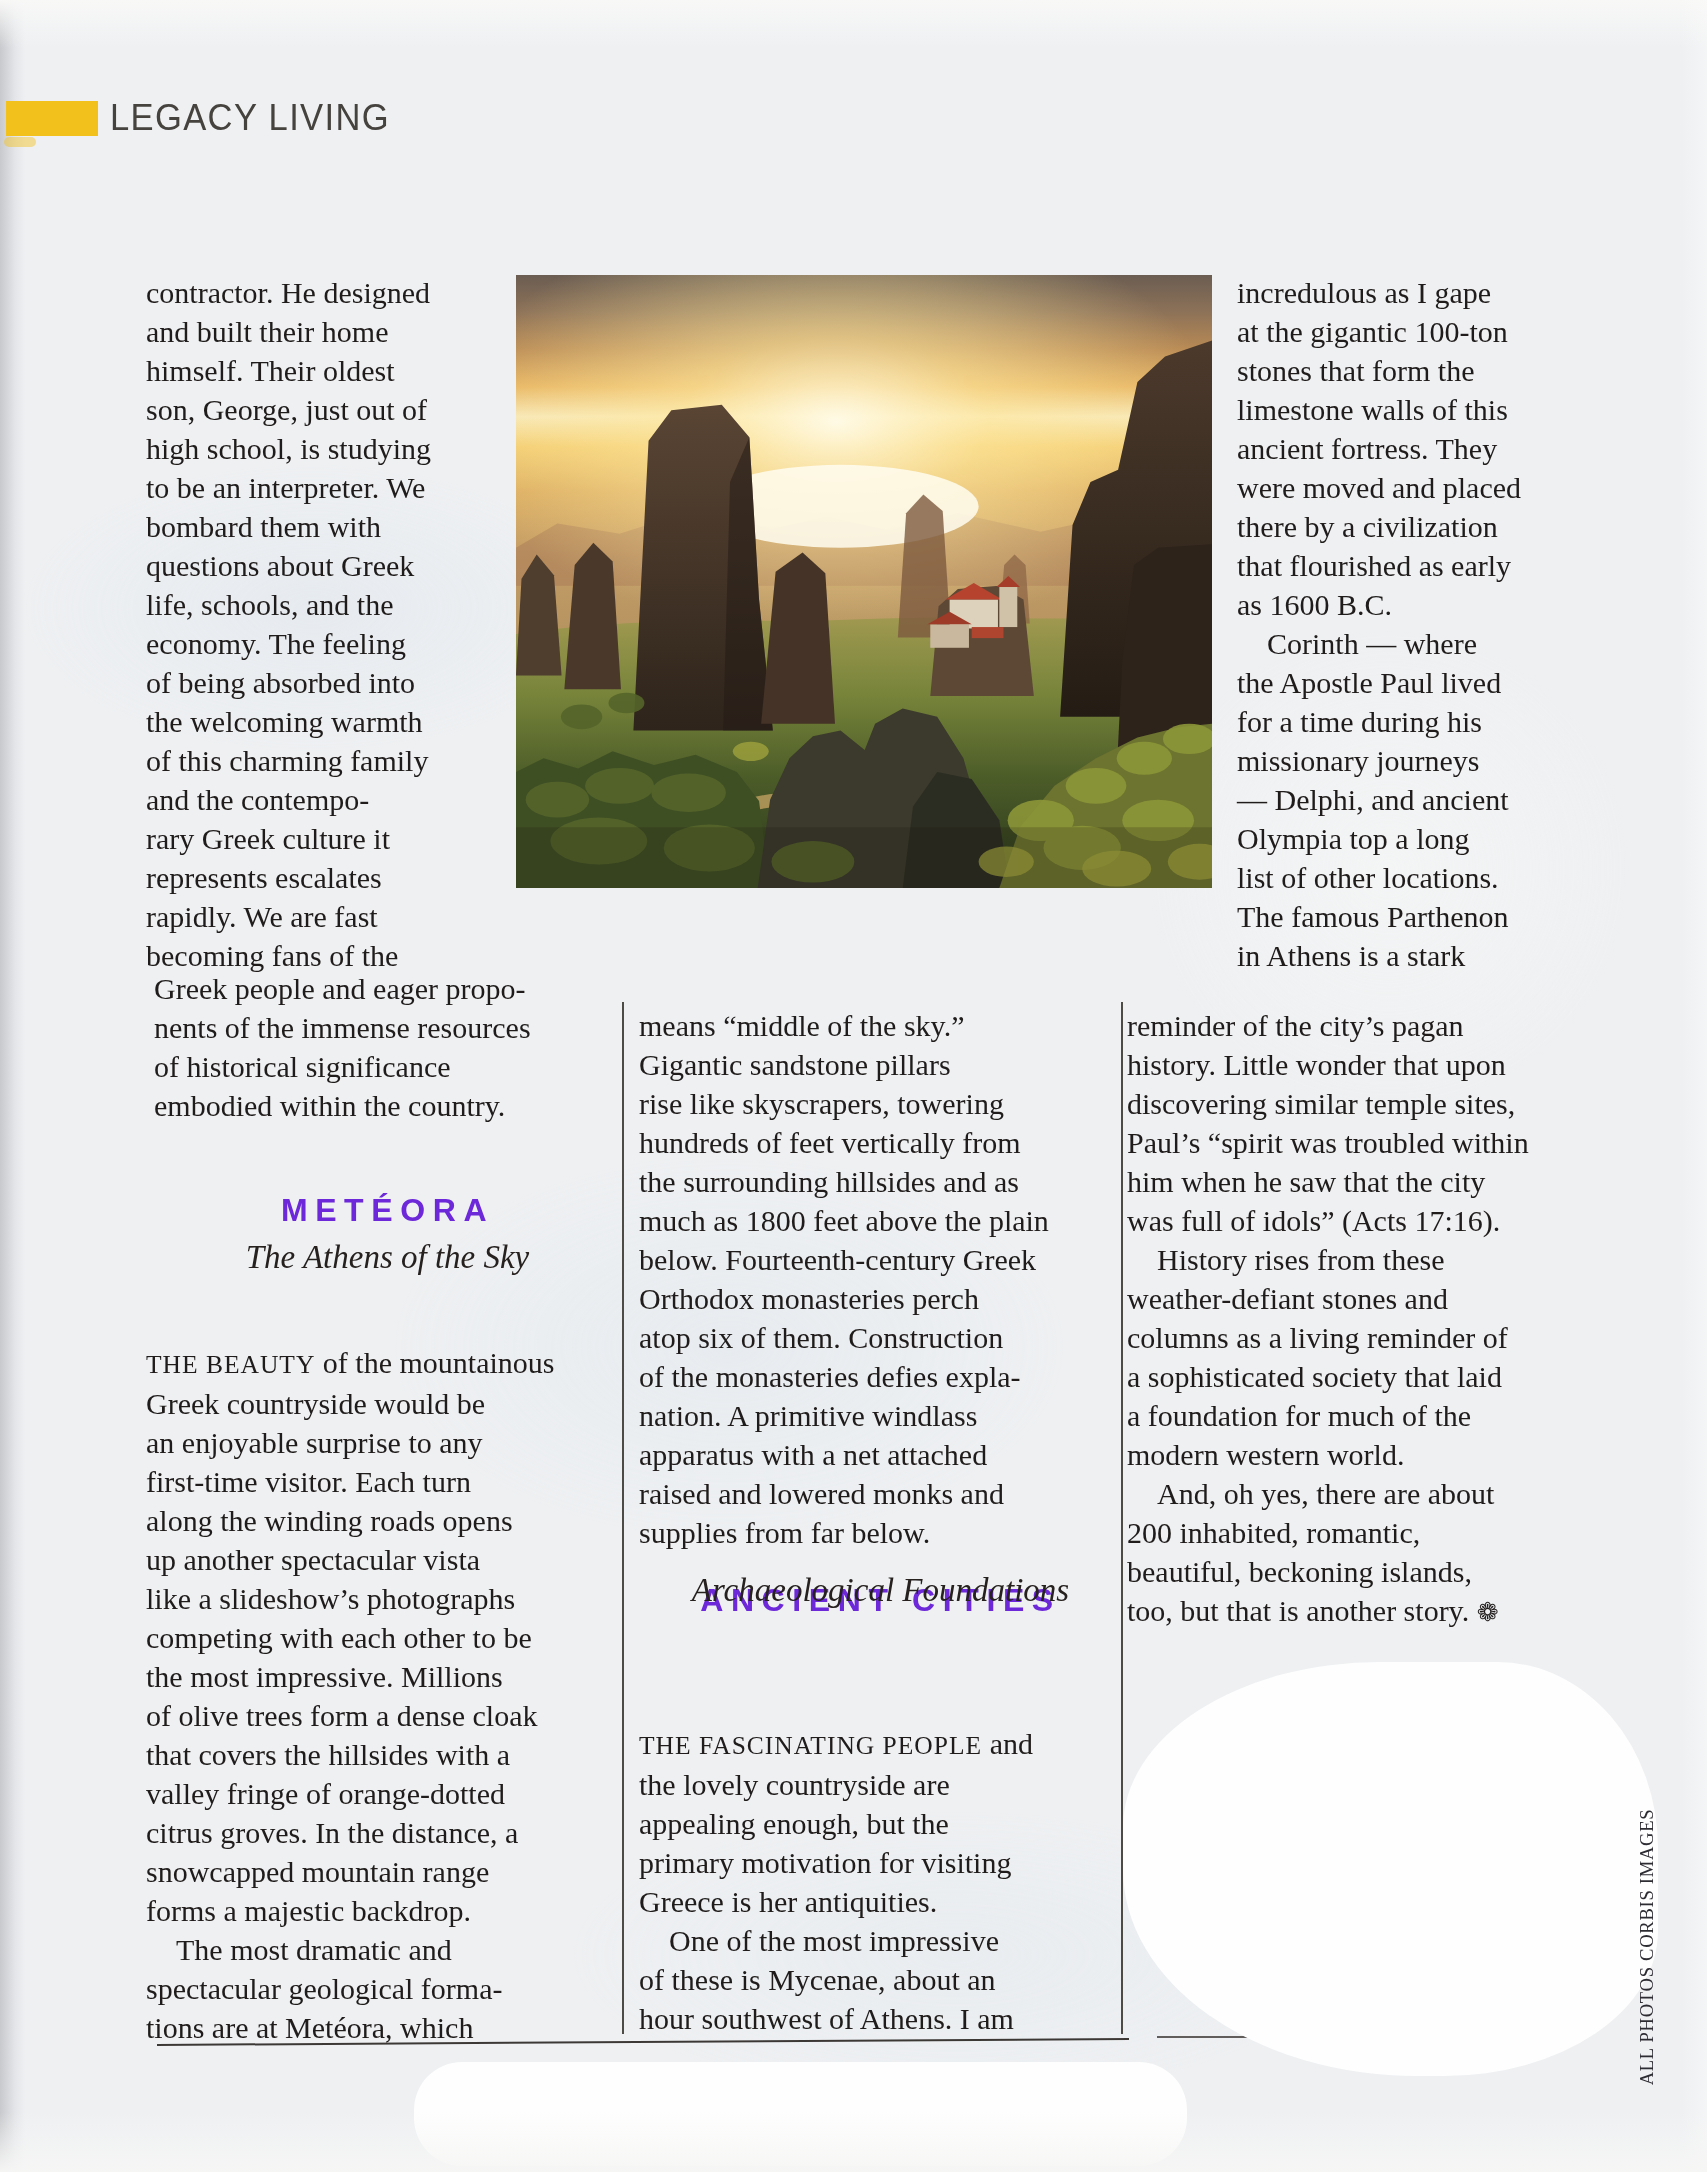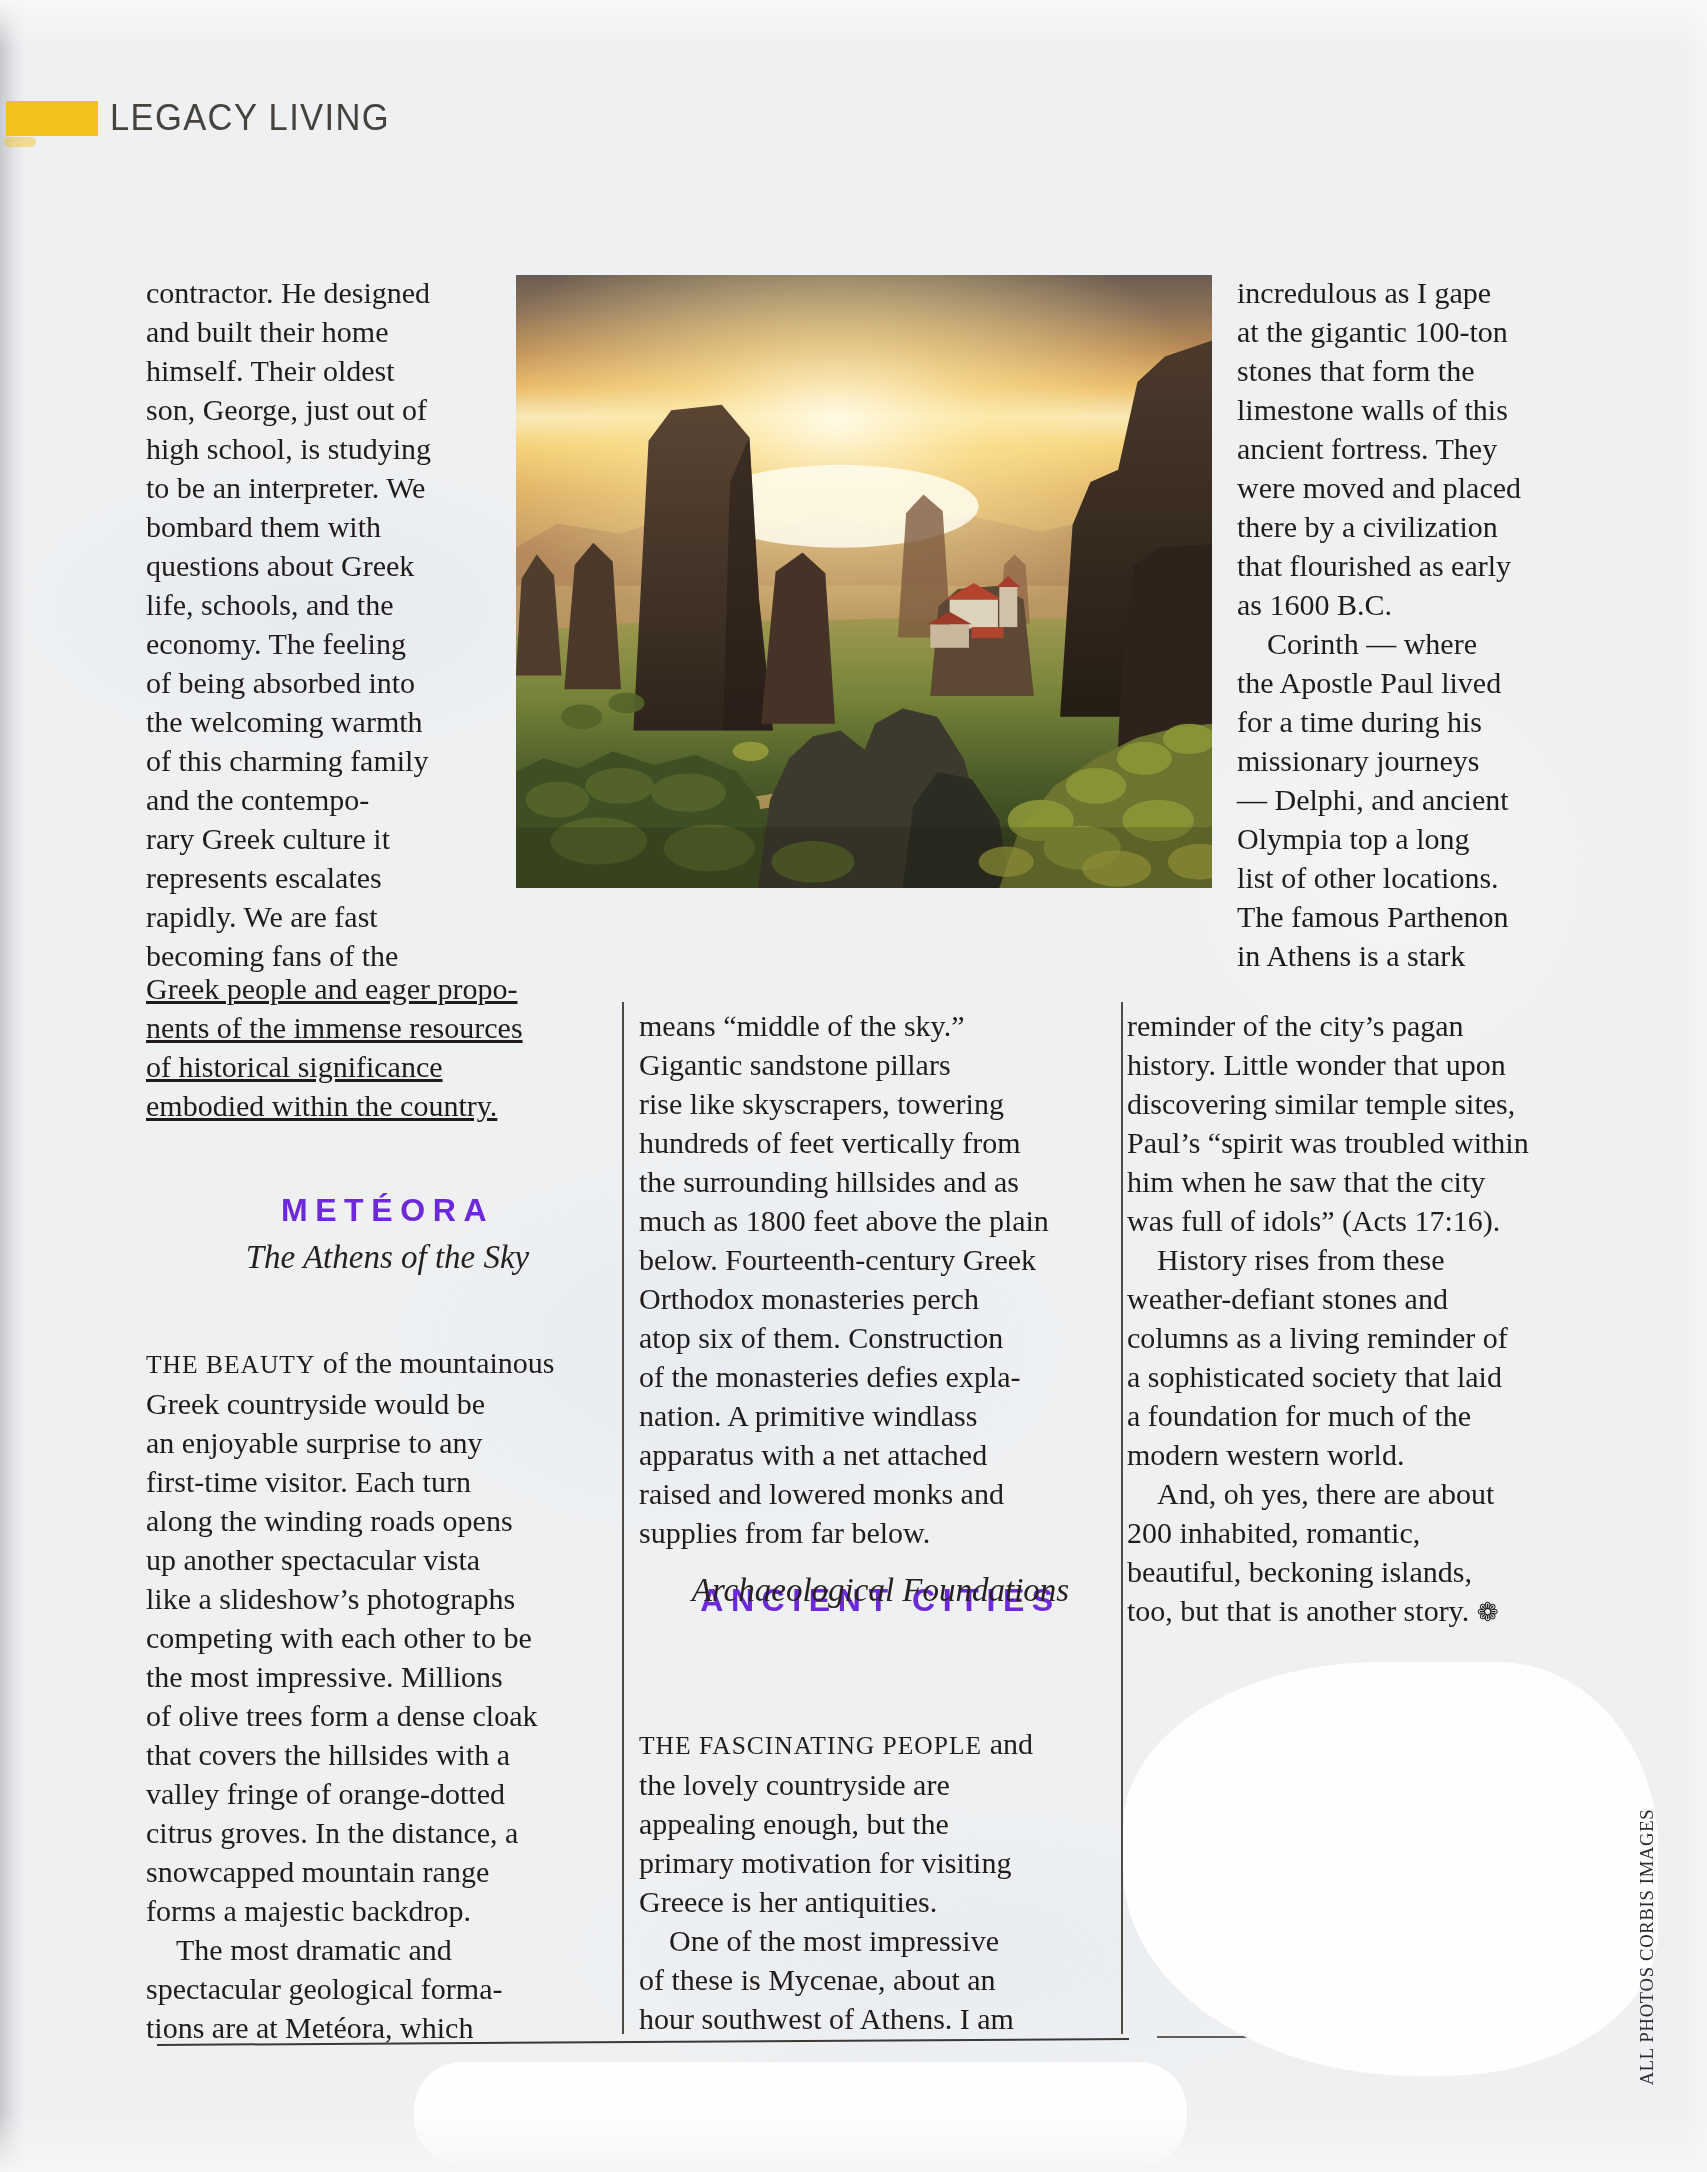--- a/index.html
+++ b/index.html
@@ -28,21 +28,21 @@
   
   .accent-bar{position:absolute;left:5.5px;top:101px;width:92px;height:35px;background:#f3c11c;}
   .accent-smudge{position:absolute;left:4.1px;top:137px;width:32px;height:9.7px;background:#f3c11c;opacity:.45;border-radius:5.5px;}
   .section-label{position:absolute;left:110px;top:97px;
     font-family:"Liberation Sans", sans-serif;font-size:36px;letter-spacing:1.4px;
     color:#46433f;transform:scaleX(.96);transform-origin:left;}
 
   
   .col{position:absolute;white-space:pre-line;font-size:30px;line-height:39px;}
   .c1n{left:146px;top:273px;width:376px;}
-  .c1w{left:146px;top:969px;width:483px;text-decoration:underline;}
+  .c1w{left:154px;top:969px;width:483px;}
   .c2t{left:639px;top:1006px;width:483px;}
   .c3n{left:1237px;top:273px;width:386px;}
   .c3w{left:1127px;top:1006px;width:491px;}
   .para{position:absolute;white-space:pre-line;font-size:30px;line-height:39px;}
   .p1{left:146px;top:1343px;width:483px;}
   .p2{left:639px;top:1724px;width:483px;}
   .lead{font-size:25.5px;letter-spacing:1px;text-align:right;}
   .end-mark{font-family:"DejaVu Sans", sans-serif;font-size:26px;}
 
   

